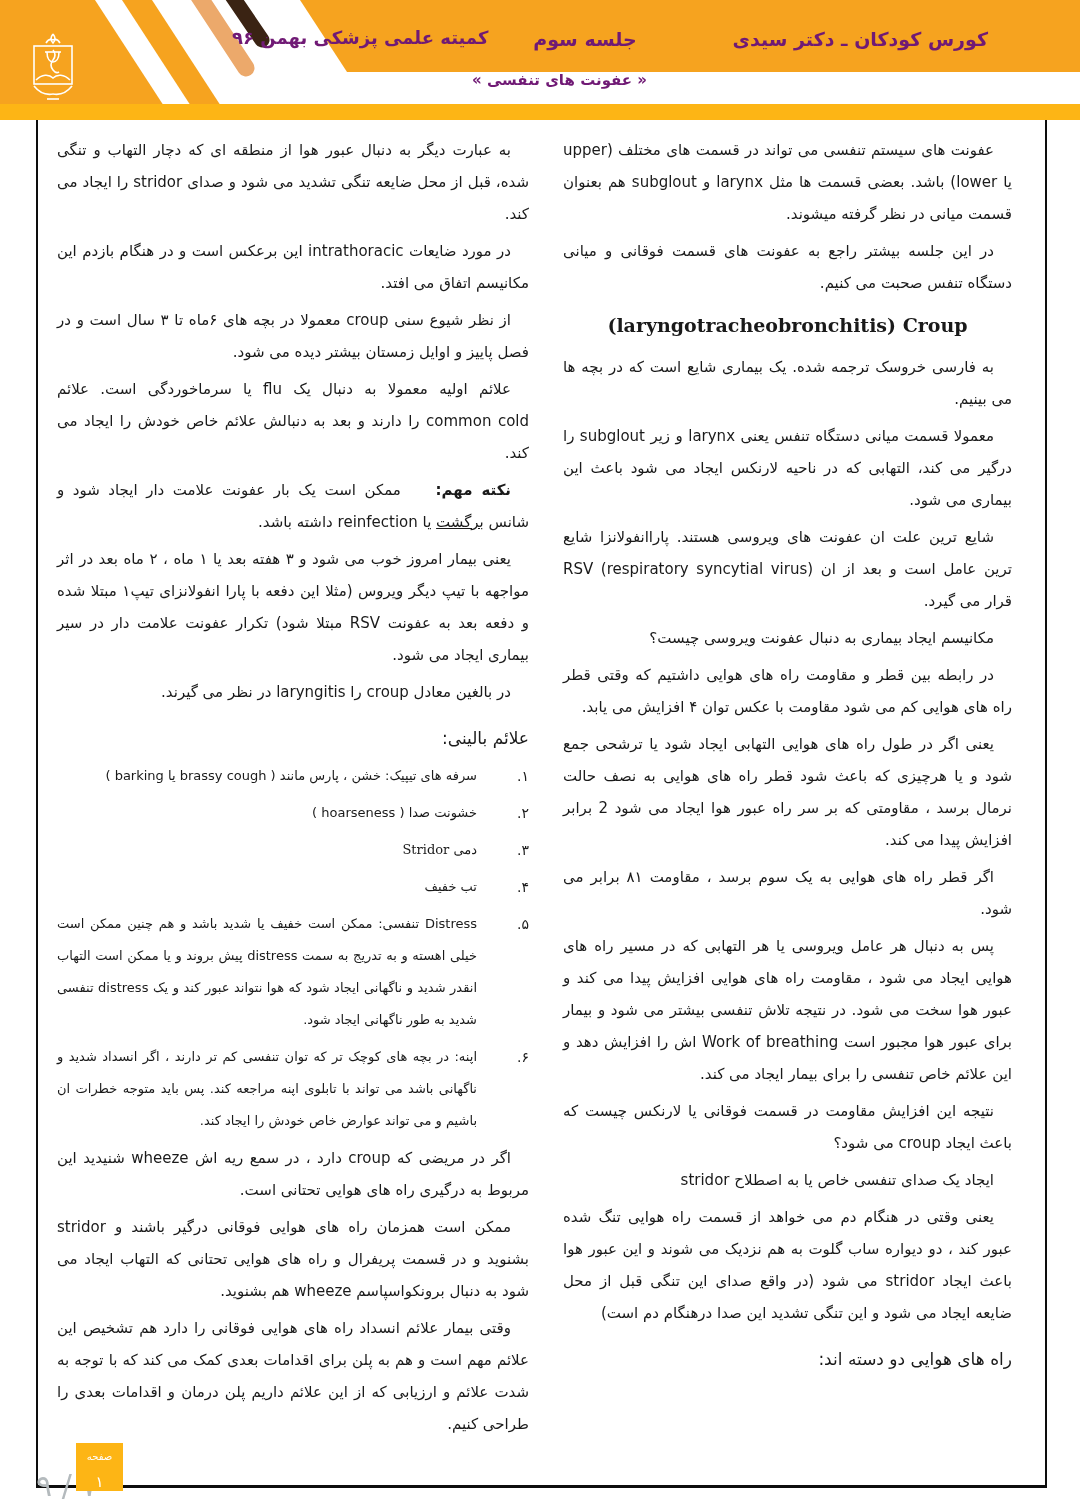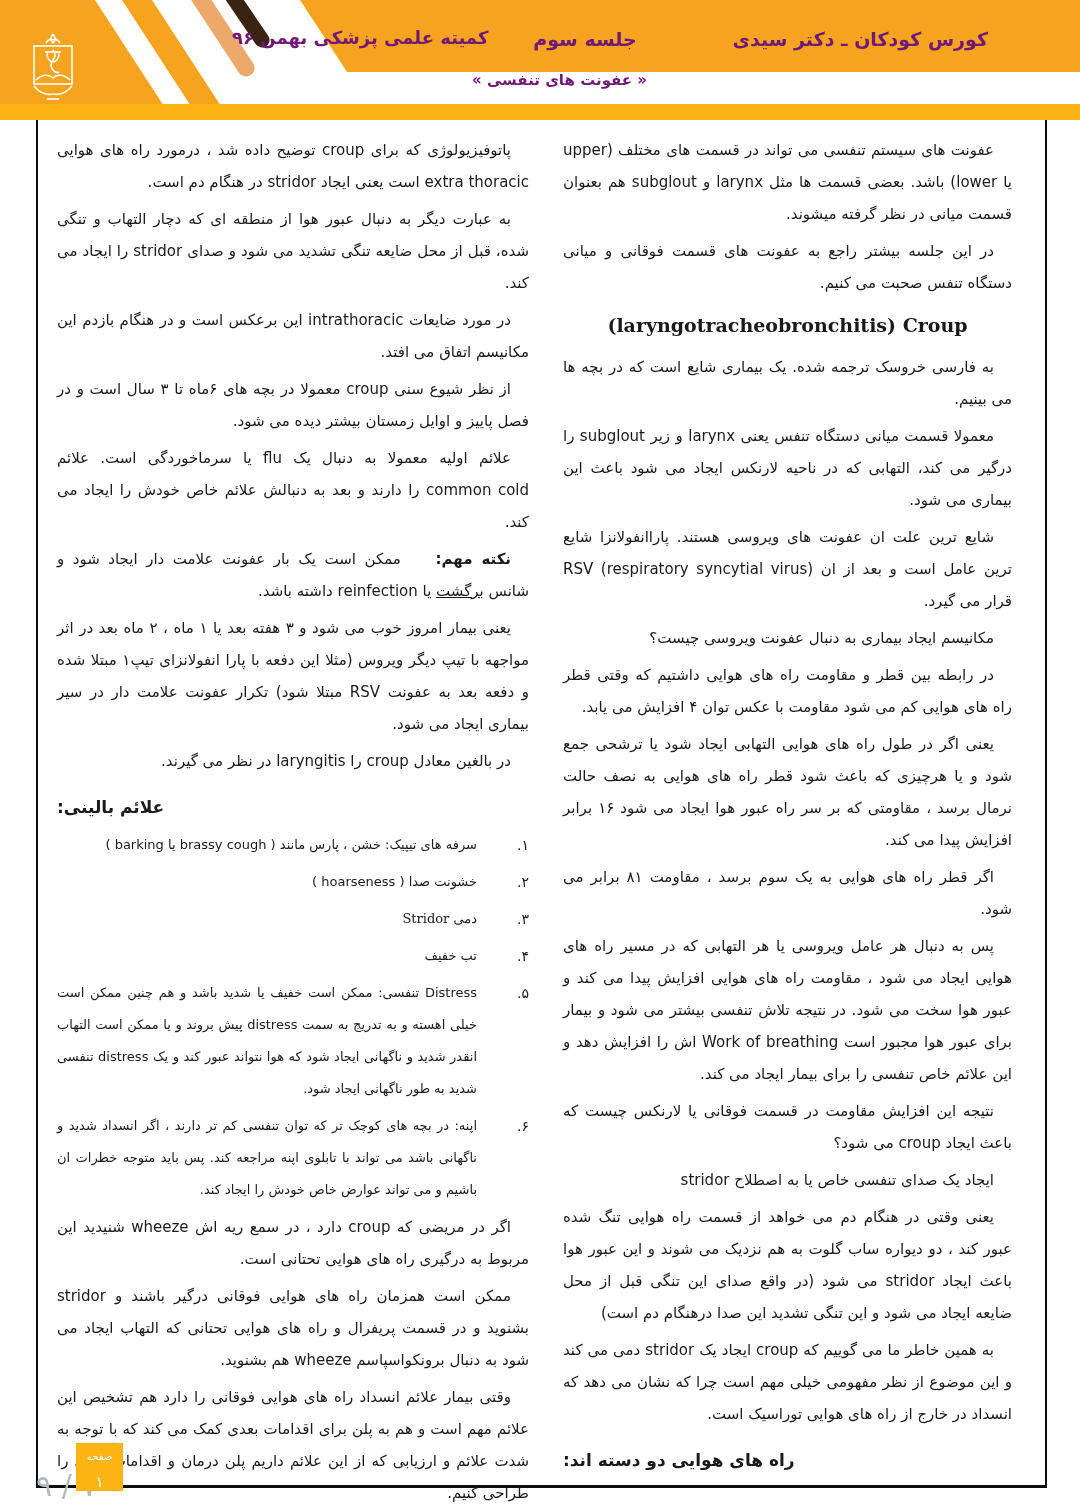--- a/index.html
+++ b/index.html
@@ -15,21 +15,21 @@
   .logo-box{position:absolute;top:32px;left:27px;z-index:6;}
   
   .frame{position:absolute;left:36px;top:118px;width:1007px;height:1367px;
          border-left:2px solid #0d0d0d;border-right:2px solid #0d0d0d;border-bottom:3px solid #0d0d0d;
          z-index:1;}
   
   .col{position:absolute;top:134px;direction:rtl;z-index:2;}
   .col-right{left:563px;width:449px;}
   .col-left{left:57px;width:472px;}
   .para{font-size:15px;line-height:32px;margin:0 0 5px 0;text-align:justify;text-indent:18px;}
-  .heading{font-size:17px;line-height:36px;font-weight:bold;margin:12px 0 4px 0;text-align:left;}
+  .heading{font-size:17px;line-height:36px;font-weight:normal;margin:12px 0 4px 0;text-align:right;}
   .latin-heading{direction:ltr;font-family:"DejaVu Serif",serif;font-weight:bold;font-size:19px;
                  text-align:center;margin:8px 0 8px 0;line-height:36px;}
   .list-row{display:flex;margin:0 0 5px 0;}
   .num{flex:none;width:40px;direction:ltr;text-align:right;padding-left:0;
        font-size:14px;line-height:32px;}
   .item-text{flex:1;font-size:13px;line-height:32px;text-align:justify;margin-right:12px;}
   .item-text[dir="ltr"]{text-align:right;font-family:"DejaVu Serif",serif;}
   .b{font-weight:bold;margin-left:26px;}
   .u{text-decoration:underline;}
   
@@ -85,31 +85,29 @@
 
   <div class="col col-right" id="right-col">
       <p class="para">عفونت های سیستم تنفسی می تواند در قسمت های مختلف (upper یا lower) باشد. بعضی قسمت ها مثل larynx و subglout هم بعنوان قسمت میانی در نظر گرفته میشوند.</p>
       <p class="para">در این جلسه بیشتر راجع به عفونت های قسمت فوقانی و میانی دستگاه تنفس صحبت می کنیم.</p>
       <p class="latin-heading">(laryngotracheobronchitis) Croup</p>
       <p class="para">به فارسی خروسک ترجمه شده. یک بیماری شایع است که در بچه ها می بینیم.</p>
       <p class="para">معمولا قسمت میانی دستگاه تنفس یعنی larynx و زیر subglout را درگیر می کند، التهابی که در ناحیه لارنکس ایجاد می شود باعث این بیماری می شود.</p>
       <p class="para">شایع ترین علت ان عفونت های ویروسی هستند. پاراانفولانزا شایع ترین عامل است و بعد از ان RSV (respiratory syncytial virus) قرار می گیرد.</p>
       <p class="para">مکانیسم ایجاد بیماری به دنبال عفونت ویروسی چیست؟</p>
       <p class="para">در رابطه بین قطر و مقاومت راه های هوایی داشتیم که وقتی قطر راه های هوایی کم می شود مقاومت با عکس توان ۴ افزایش می یابد.</p>
-      <p class="para">یعنی اگر در طول راه های هوایی التهابی ایجاد شود یا ترشحی جمع شود و یا هرچیزی که باعث شود قطر راه های هوایی به نصف حالت نرمال برسد ، مقاومتی که بر سر راه عبور هوا ایجاد می شود ۱۶ برابر افزایش پیدا می کند.</p>
+      <p class="para">یعنی اگر در طول راه های هوایی التهابی ایجاد شود یا ترشحی جمع شود و یا هرچیزی که باعث شود قطر راه های هوایی به نصف حالت نرمال برسد ، مقاومتی که بر سر راه عبور هوا ایجاد می شود 2 برابر افزایش پیدا می کند.</p>
       <p class="para">اگر قطر راه های هوایی به یک سوم برسد ، مقاومت ۸۱ برابر می شود.</p>
       <p class="para">پس به دنبال هر عامل ویروسی یا هر التهابی که در مسیر راه های هوایی ایجاد می شود ، مقاومت راه های هوایی افزایش پیدا می کند و عبور هوا سخت می شود. در نتیجه تلاش تنفسی بیشتر می شود و بیمار برای عبور هوا مجبور است Work of breathing اش را افزایش دهد و این علائم خاص تنفسی را برای بیمار ایجاد می کند.</p>
       <p class="para">نتیجه این افزایش مقاومت در قسمت فوقانی یا لارنکس چیست که باعث ایجاد croup می شود؟</p>
       <p class="para">ایجاد یک صدای تنفسی خاص یا به اصطلاح stridor</p>
       <p class="para">یعنی وقتی در هنگام دم می خواهد از قسمت راه هوایی تنگ شده عبور کند ، دو دیواره ساب گلوت به هم نزدیک می شوند و این عبور هوا باعث ایجاد stridor می شود (در واقع صدای این تنگی قبل از محل ضایعه ایجاد می شود و این تنگی تشدید این صدا درهنگام دم است)</p>
-      <p class="para">به همین خاطر ما می گوییم که croup ایجاد یک stridor دمی می کند و این موضوع از نظر مفهومی خیلی مهم است چرا که نشان می دهد که انسداد در خارج از راه های هوایی توراسیک است.</p>
       <p class="heading">راه های هوایی دو دسته اند:</p>
     </div>
   <div class="col col-left" id="left-col">
-      <p class="para">پاتوفیزیولوژی که برای croup توضیح داده شد ، درمورد راه های هوایی extra thoracic است یعنی ایجاد stridor در هنگام دم است.</p>
       <p class="para">به عبارت دیگر به دنبال عبور هوا از منطقه ای که دچار التهاب و تنگی شده، قبل از محل ضایعه تنگی تشدید می شود و صدای stridor را ایجاد می کند.</p>
       <p class="para">در مورد ضایعات intrathoracic این برعکس است و در هنگام بازدم این مکانیسم اتفاق می افتد.</p>
       <p class="para">از نظر شیوع سنی croup معمولا در بچه های ۶ماه تا ۳ سال است و در فصل پاییز و اوایل زمستان بیشتر دیده می شود.</p>
       <p class="para">علائم اولیه معمولا به دنبال یک flu یا سرماخوردگی است. علائم common cold را دارند و بعد به دنبالش علائم خاص خودش را ایجاد می کند.</p>
       <p class="para"><span class="b">نکته مهم:</span><span> ممکن است یک بار عفونت علامت دار ایجاد شود و شانس </span><span class="u">برگشت</span><span> یا reinfection داشته باشد.</span></p>
       <p class="para">یعنی بیمار امروز خوب می شود و ۳ هفته بعد یا ۱ ماه ، ۲ ماه بعد در اثر مواجهه با تیپ دیگر ویروس (مثلا این دفعه با پارا انفولانزای تیپ۱ مبتلا شده و دفعه بعد به عفونت RSV مبتلا شود) تکرار عفونت علامت دار در سیر بیماری ایجاد می شود.</p>
       <p class="para">در بالغین معادل croup را laryngitis در نظر می گیرند.</p>
       <p class="heading">علائم بالینی:</p>
       <div class="list-row">
         <span class="num">.۱</span>

